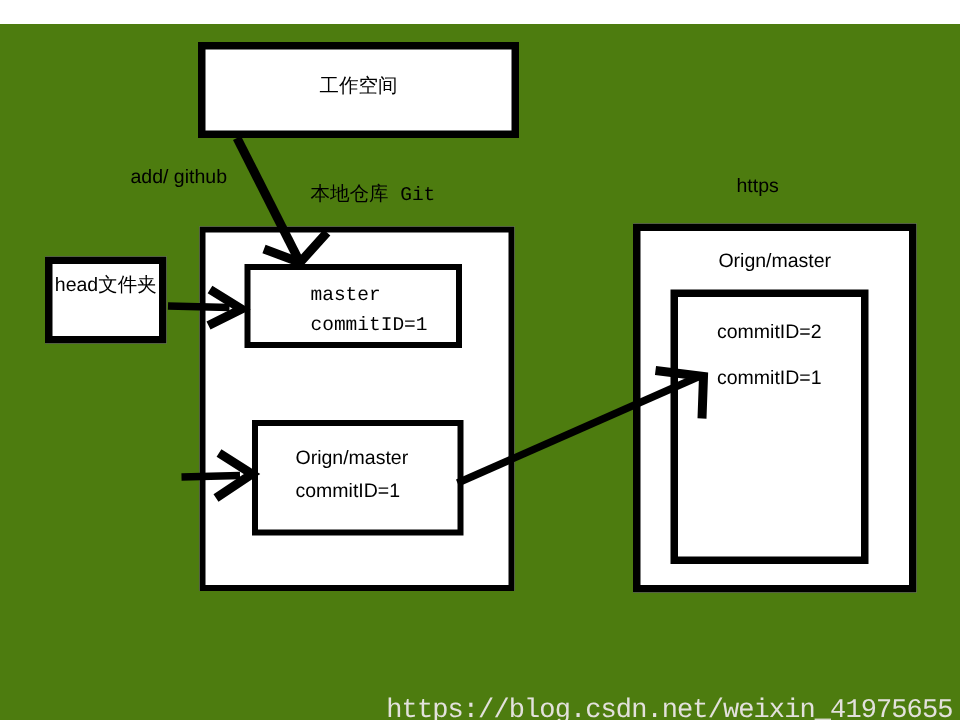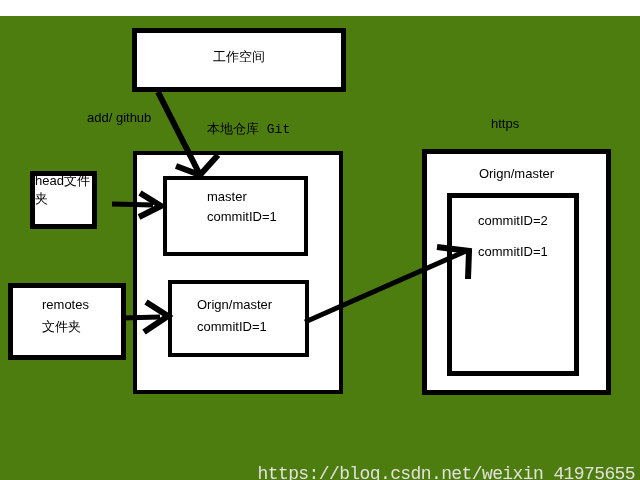--- a/index.html
+++ b/index.html
@@ -55,38 +55,34 @@
   </div>
 
   <div class="lbl" style="left:87px; top:94px;">add/ github</div>
 
   <div class="lbl" style="left:207px; top:104px;font-family:Liberation Mono, monospace;">本地仓库 Git</div>
 
   <div class="lbl" style="left:491px; top:100px;">https</div>
 
   <div class="box" style="left:133px; top:135px; width:210px; height:243px;"></div>
 
-  <div class="box" style="left:163px; top:160px; width:145px; height:80px; padding:7px 0 0 40px;">
+  <div class="box" style="left:163px; top:160px; width:145px; height:56px; padding:7px 0 0 40px;font-family:Liberation Mono, monospace;">
     <div class="line" style="line-height:20px;">master</div>
     <div class="line" style="line-height:20px;">commitID=1</div>
   </div>
 
   <div class="box" style="left:168px; top:264px; width:141px; height:77px; padding:10px 0 0 25px;">
     <div class="line">Orign/master</div>
     <div class="line">commitID=1</div>
   </div>
 
-  <div class="box b5 center-flex" style="left:30px; top:155px; width:67px; height:58px; padding-bottom:20px;">
+  <div class="box b5 center-flex" style="left:30px; top:155px; width:81px; height:58px; padding-bottom:20px;">
     <span>head文件夹</span>
   </div>
 
-  <div class="box b5" style="left:8px; top:267px; width:118px; height:77px; padding:6px 0 0 29px;">
-    <div class="line">remotes</div>
-    <div class="line">文件夹</div>
-  </div>
 
   <div class="box b5" style="left:422px; top:133px; width:189px; height:246px;"></div>
 
   <div class="lbl" style="left:422px; top:150px; width:189px; text-align:center;">Orign/master</div>
 
   <div class="box b5" style="left:447px; top:177px; width:132px; height:183px; padding:13px 0 0 26px;">
     <div class="line" style="line-height:20px;">commitID=2</div>
     <div class="line" style="line-height:20px; margin-top:11px;">commitID=1</div>
   </div>
 

